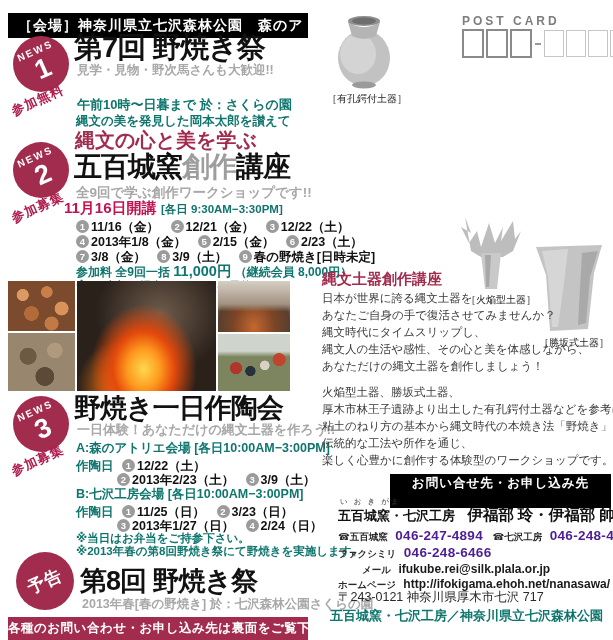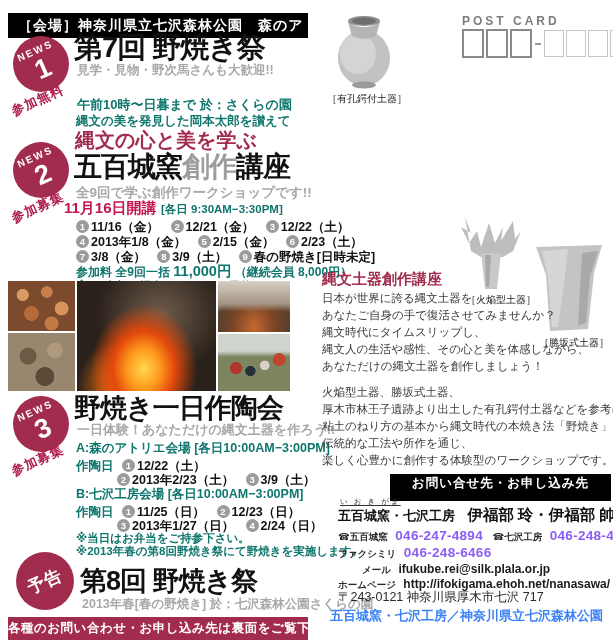--- a/index.html
+++ b/index.html
@@ -59,26 +59,26 @@
     radial-gradient(circle at 85% 45%,#c1452e 0 9%,rgba(0,0,0,0) 10%),
     linear-gradient(#cfd5cd 0 30%,rgba(0,0,0,0) 40%),#7c855f;}
   
   .serif{font-family:"Liberation Serif","DejaVu Serif",serif;color:#3a3a3a;font-size:11.5px;
          line-height:17px;white-space:nowrap;}
   .cap{font-size:10px;color:#222;white-space:nowrap;}
   .contact-header{background:#000;color:#fff;font-weight:bold;font-size:12.5px;line-height:19px;
                   text-align:center;letter-spacing:1px;white-space:nowrap;}
   .c-row{white-space:nowrap;}
   .c-lab{font-size:9.5px;font-weight:bold;color:#2a2a2a;margin-right:3px;}
-  .c-num{font-size:13.5px;font-weight:900;color:#8b5cf6;letter-spacing:0.3px;}
+  .c-num{font-size:13.5px;font-weight:900;color:#4c1d95;letter-spacing:0.3px;}
   .c-url{font-size:12px;font-weight:bold;color:#1a1a1a;}
   .studio{font-family:"Liberation Serif","DejaVu Serif",serif;font-weight:bold;font-size:13px;color:#111;}
   .names{font-family:"Liberation Serif","DejaVu Serif",serif;font-weight:bold;font-size:15.5px;color:#111;margin-left:8px;}
   .furi{font-size:7.5px;color:#333;letter-spacing:2px;white-space:nowrap;}
-  .c-footer{font-weight:900;font-size:13px;color:#3b82f6;white-space:nowrap;}
+  .c-footer{font-weight:900;font-size:13px;color:#0f766e;white-space:nowrap;}
 </style>
 </head>
 <body>
 
 <div class="page">
 
   <div class="abs venue-bar" style="left:8px;top:13px;width:290px;height:25px;">［会場］神奈川県立七沢森林公園　森のアトリエ</div>
 
   <div class="abs" style="left:334px;top:8px;width:60px;height:82px;">
     <svg width="60" height="82" viewBox="0 0 60 82">
@@ -175,21 +175,21 @@
     <span class="ses"><i class="nc">1</i><span>12/22（土）</span></span>
   </div>
   <div class="abs" style="left:117px;top:470px;">
     <span class="ses"><i class="nc">2</i><span>2013年2/23（土）</span></span>
     <span class="ses"><i class="nc">3</i><span>3/9（土）</span></span>
   </div>
   <div class="abs blk-line" style="left:76px;top:486px;font-size:12.5px;">B:七沢工房会場 [各日10:00AM−3:00PM]</div>
   <div class="abs" style="left:76px;top:502px;">
     <span class="blk-line" style="font-size:12.5px;margin-right:4px;">作陶日</span>
     <span class="ses"><i class="nc">1</i><span>11/25（日）</span></span>
-    <span class="ses"><i class="nc">2</i><span>12/23（日）</span></span>
+    <span class="ses"><i class="nc">2</i><span>3/23（日）</span></span>
   </div>
   <div class="abs" style="left:117px;top:516px;">
     <span class="ses"><i class="nc">3</i><span>2013年1/27（日）</span></span>
     <span class="ses"><i class="nc">4</i><span>2/24（日）</span></span>
   </div>
   <div class="abs blk-line" style="left:76px;top:531px;font-size:11.5px;">※当日はお弁当をご持参下さい。</div>
   <div class="abs blk-line" style="left:76px;top:544px;font-size:11.5px;">※2013年春の第8回野焼き祭にて野焼きを実施します。</div>
 
   <div class="abs badge" style="left:16px;top:552px;width:58px;height:58px;">
     <div class="badge-inner"><span class="badge-word">予告</span></div>
@@ -225,22 +225,22 @@
     <div>あなただけの縄文土器を創作しましょう！</div>
   </div>
   <div class="abs serif" style="left:322px;top:384px;">
     <div>火焔型土器、勝坂式土器、</div>
     <div>厚木市林王子遺跡より出土した有孔鍔付土器などを参考に、</div>
     <div>粘土のねり方の基本から縄文時代の本焼き法「野焼き」まで。</div>
     <div>伝統的な工法や所作を通じ、</div>
     <div>楽しく心豊かに創作する体験型のワークショップです。</div>
   </div>
 
-  <div class="abs contact-header" style="left:390px;top:474px;width:221px;height:27px;">お問い合せ先・お申し込み先</div>
-  <div class="abs furi" style="left:340px;top:497px;text-decoration:underline;">い お き がま</div>
+  <div class="abs contact-header" style="left:390px;top:474px;width:221px;height:34px;">お問い合せ先・お申し込み先</div>
+  <div class="abs furi" style="left:340px;top:497px;">い お き がま</div>
   <div class="abs c-row" style="left:338px;top:505px;">
     <span class="studio">五百城窯・七沢工房</span>
     <span class="names">伊福部 玲・伊福部 帥</span>
   </div>
   <div class="abs c-row" style="left:338px;top:526px;">
     <span class="c-lab">☎五百城窯</span>
     <span class="c-num">046-247-4894</span>
     <span class="c-lab" style="margin-left:5px;">☎七沢工房</span>
     <span class="c-num">046-248-4181</span>
   </div>

